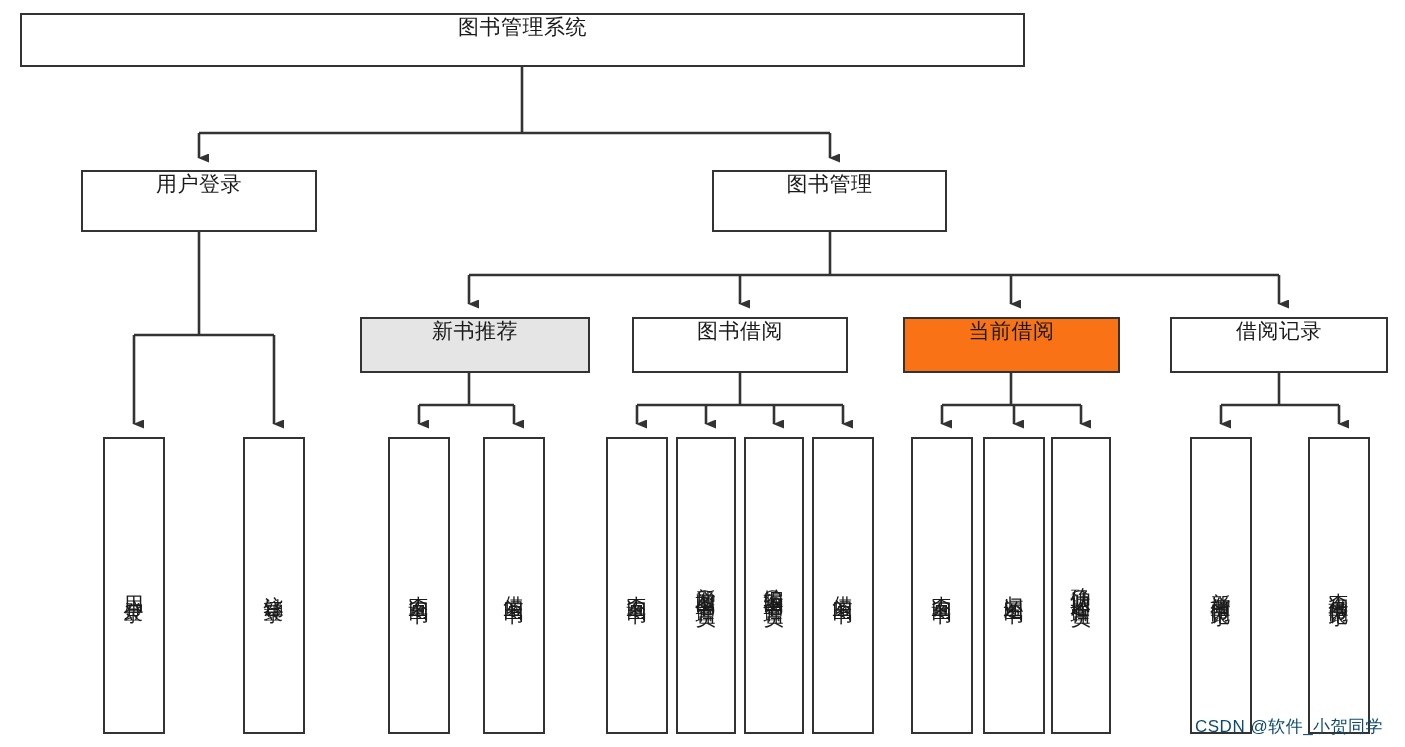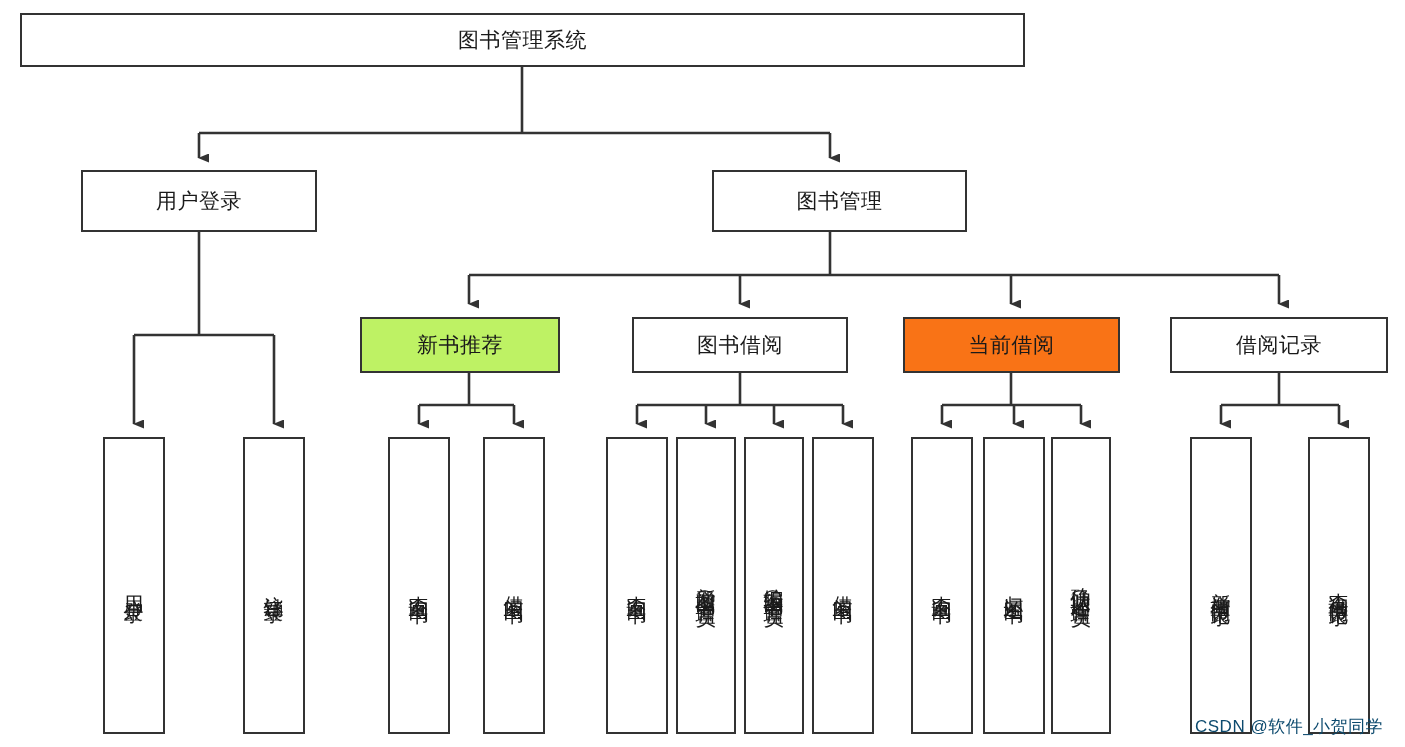--- a/index.html
+++ b/index.html
@@ -25,21 +25,20 @@
     width: 1405px;
     height: 747px;
     pointer-events: none;
   }
   .node {
     position: absolute;
     box-sizing: border-box;
     background: #ffffff;
     border: 2px solid #333333;
     display: flex;
-    align-items: center;
     justify-content: center;
     color: #1a1a1a;
   }
   .node .label {
     display: block;
     text-align: center;
     line-height: 1.18;
   }
   .node.horiz .label {
     font-size: 21px;
@@ -123,25 +122,25 @@
     </g>
   </svg>
 
   <div class="node horiz" style="left: 20px; top: 13px; width: 1005px; height: 54px; border-color: rgb(51, 51, 51); background: rgb(255, 255, 255); color: rgb(26, 26, 26);">
     <span class="label">图书管理系统</span>
   </div>
 
   <div class="node horiz" style="left: 81px; top: 170px; width: 236px; height: 62px; border-color: rgb(51, 51, 51); background: rgb(255, 255, 255); color: rgb(26, 26, 26);">
     <span class="label">用户登录</span>
   </div>
-  <div class="node horiz" style="left: 712px; top: 170px; width: 255px; height: 62px; border-color: rgb(51, 51, 51); background: rgb(255, 255, 255); color: rgb(26, 26, 26);">
+  <div class="node horiz" style="left: 712px; top: 170px; width: 235px; height: 62px; border-color: rgb(51, 51, 51); background: rgb(255, 255, 255); color: rgb(26, 26, 26);">
     <span class="label">图书管理</span>
   </div>
 
-  <div class="node horiz" style="left: 360px; top: 317px; width: 200px; height: 56px; border-color: rgb(51, 51, 51); background: #bef264; color: rgb(26, 26, 26);">
+  <div class="node horiz" style="left: 360px; top: 317px; width: 230px; height: 56px; border-color: rgb(51, 51, 51); background: #e5e5e5; color: rgb(26, 26, 26);">
     <span class="label">新书推荐</span>
   </div>
   <div class="node horiz" style="left: 632px; top: 317px; width: 216px; height: 56px; border-color: rgb(51, 51, 51); background: rgb(255, 255, 255); color: rgb(26, 26, 26);">
     <span class="label">图书借阅</span>
   </div>
   <div class="node horiz" style="left: 903px; top: 317px; width: 217px; height: 56px; border-color: rgb(51, 51, 51); background: #f97316; color: rgb(26, 26, 26);">
     <span class="label">当前借阅</span>
   </div>
   <div class="node horiz" style="left: 1170px; top: 317px; width: 218px; height: 56px; border-color: rgb(51, 51, 51); background: rgb(255, 255, 255); color: rgb(26, 26, 26);">
     <span class="label">借阅记录</span>

